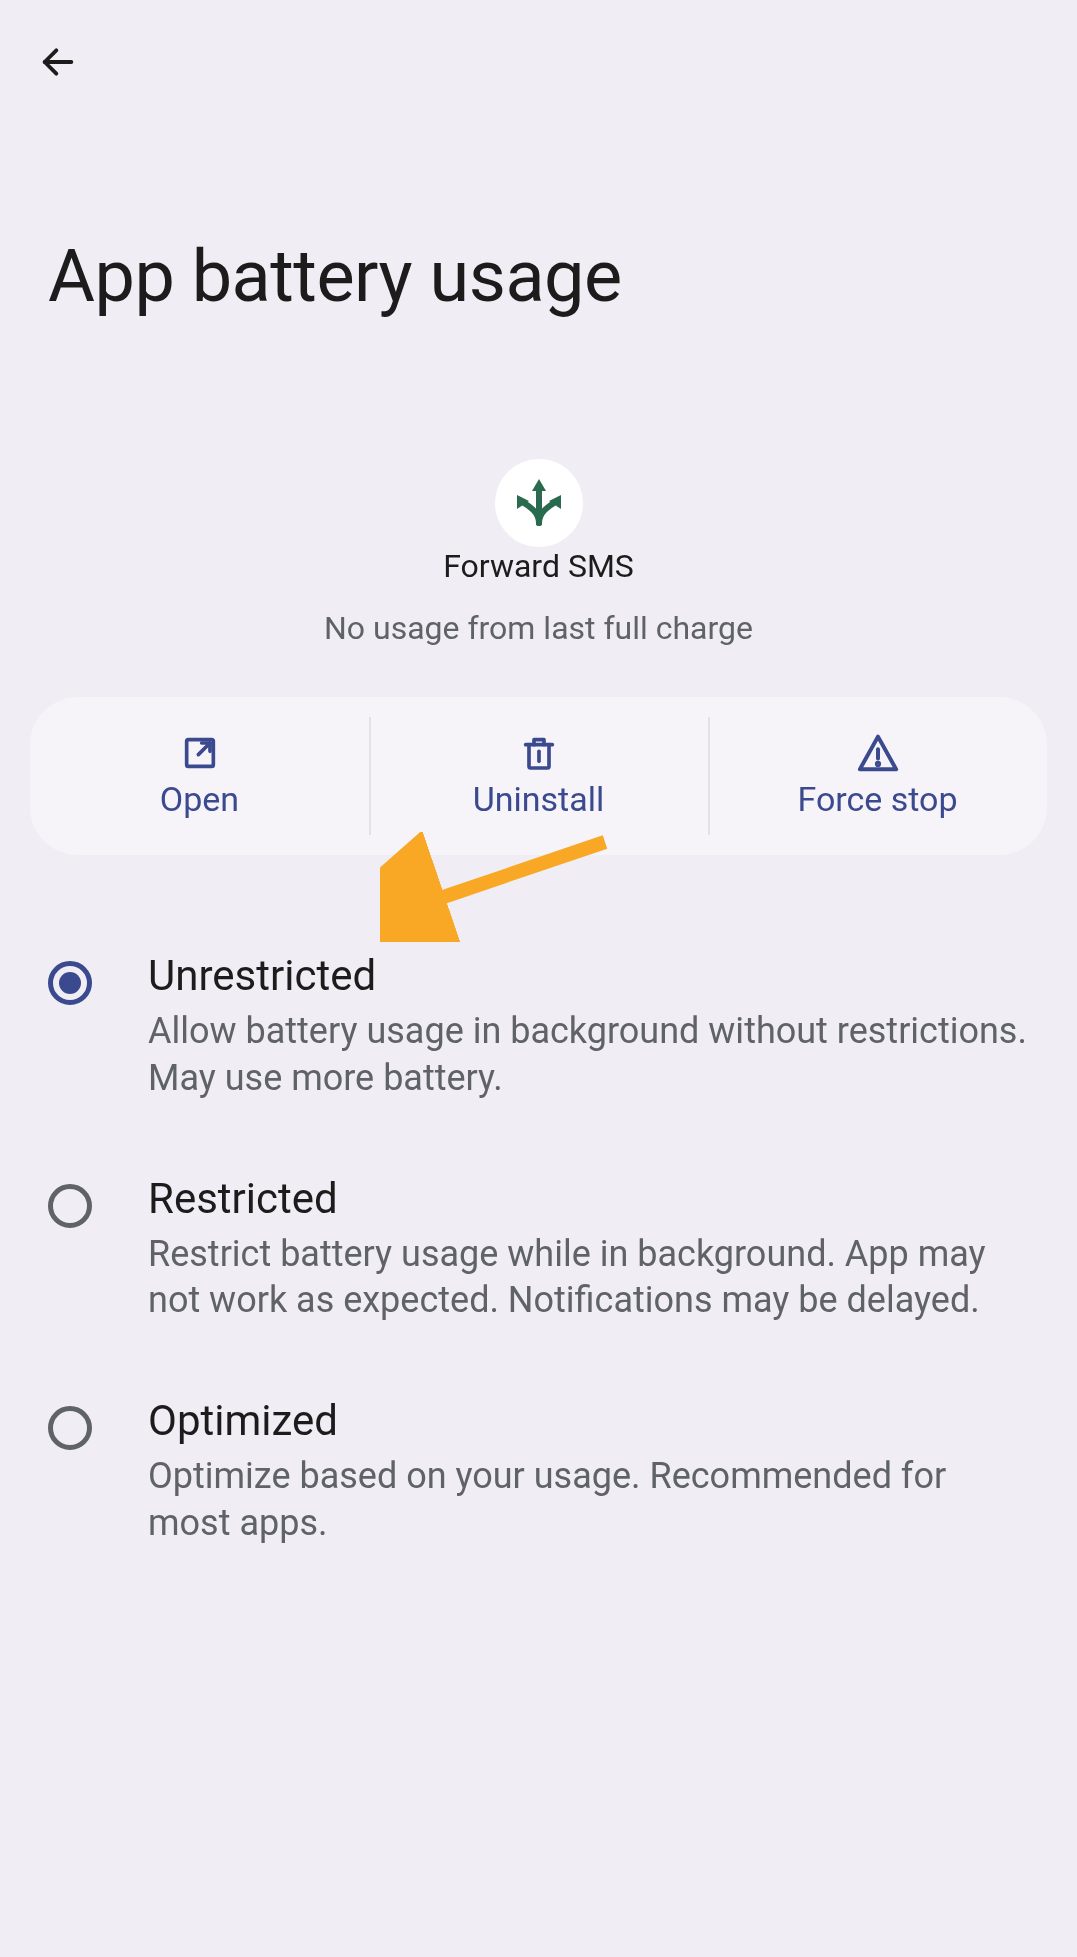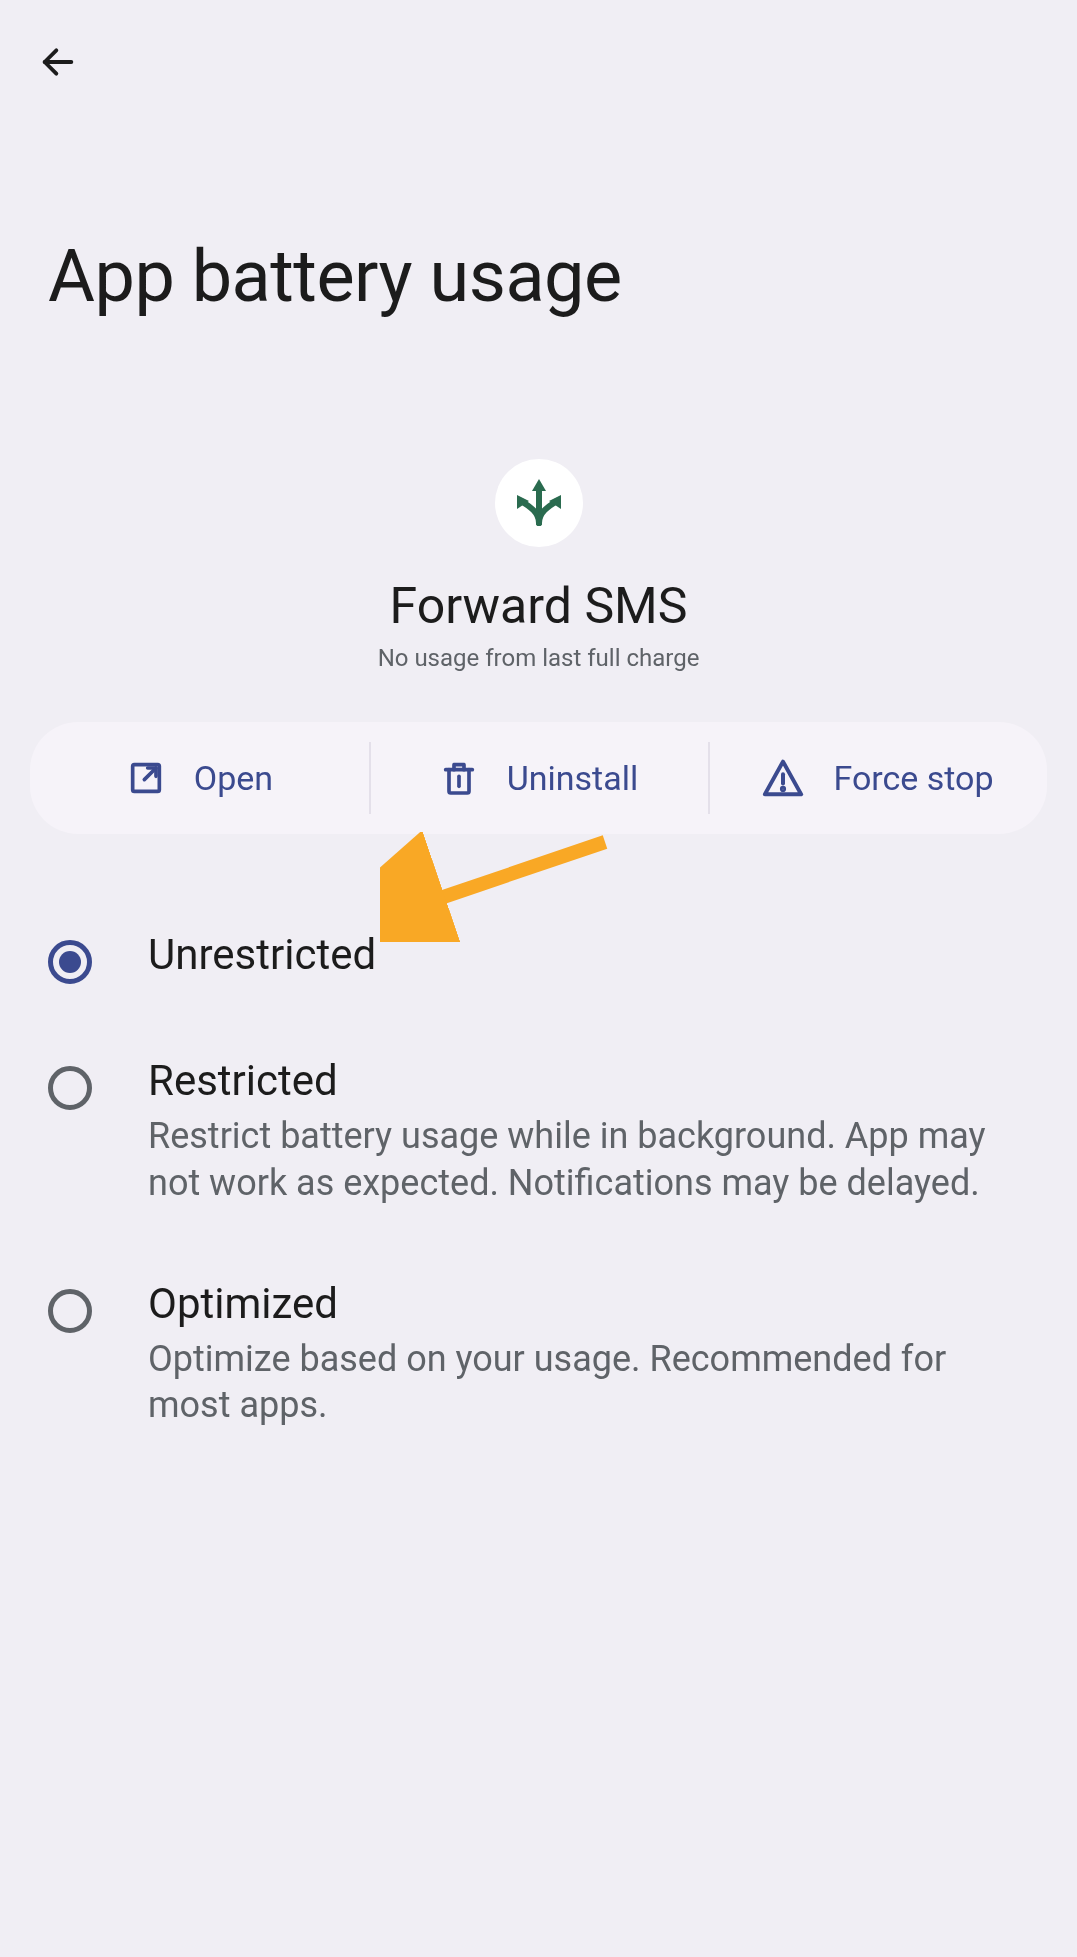--- a/index.html
+++ b/index.html
@@ -32,44 +32,43 @@
     align-items: center;
     margin-top: 140px;
   }
   .app-icon-wrap {
     width: 88px; height: 88px;
     background: #fff;
     border-radius: 50%;
     display: flex; align-items: center; justify-content: center;
   }
   .app-name {
-    font-size: 50px;
-    margin-top: 30px;
+    font-size: 32px;
     color: #1c1c1c;
   }
   .app-sub {
-    font-size: 24px;
+    font-size: 32px;
     color: #5f6368;
-    margin-top: 9px;
+    margin-top: 24px;
   }
   .actions {
     display: flex;
     margin: 50px 30px 0 30px;
     background: #f6f3f9;
     border-radius: 48px;
     overflow: hidden;
   }
   .action-btn {
     flex: 1;
     display: flex;
-    flex-direction: row;
+    flex-direction: column;
     align-items: center;
     justify-content: center;
     padding: 36px 0;
-    gap: 28px;
+    gap: 6px;
     cursor: pointer;
     position: relative;
   }
   .action-btn + .action-btn::before {
     content: "";
     position: absolute;
     left: 0; top: 20px; bottom: 20px;
     width: 2px;
     background: #e4e0ea;
   }
@@ -184,20 +183,21 @@
     </svg>
     <span class="action-label">Force stop</span>
   </div>
 </div>
 
 <div class="options">
   <div class="option-row">
     <div class="radio selected"></div>
     <div class="option-text">
       <div class="option-title">Unrestricted</div>
+      <div class="option-desc">Allow battery usage in background without restrictions. May use more battery.</div>
     </div>
   </div>
   <div class="option-row">
     <div class="radio unselected"></div>
     <div class="option-text">
       <div class="option-title">Restricted</div>
       <div class="option-desc">Restrict battery usage while in background. App may not work as expected. Notifications may be delayed.</div>
     </div>
   </div>
   <div class="option-row">

